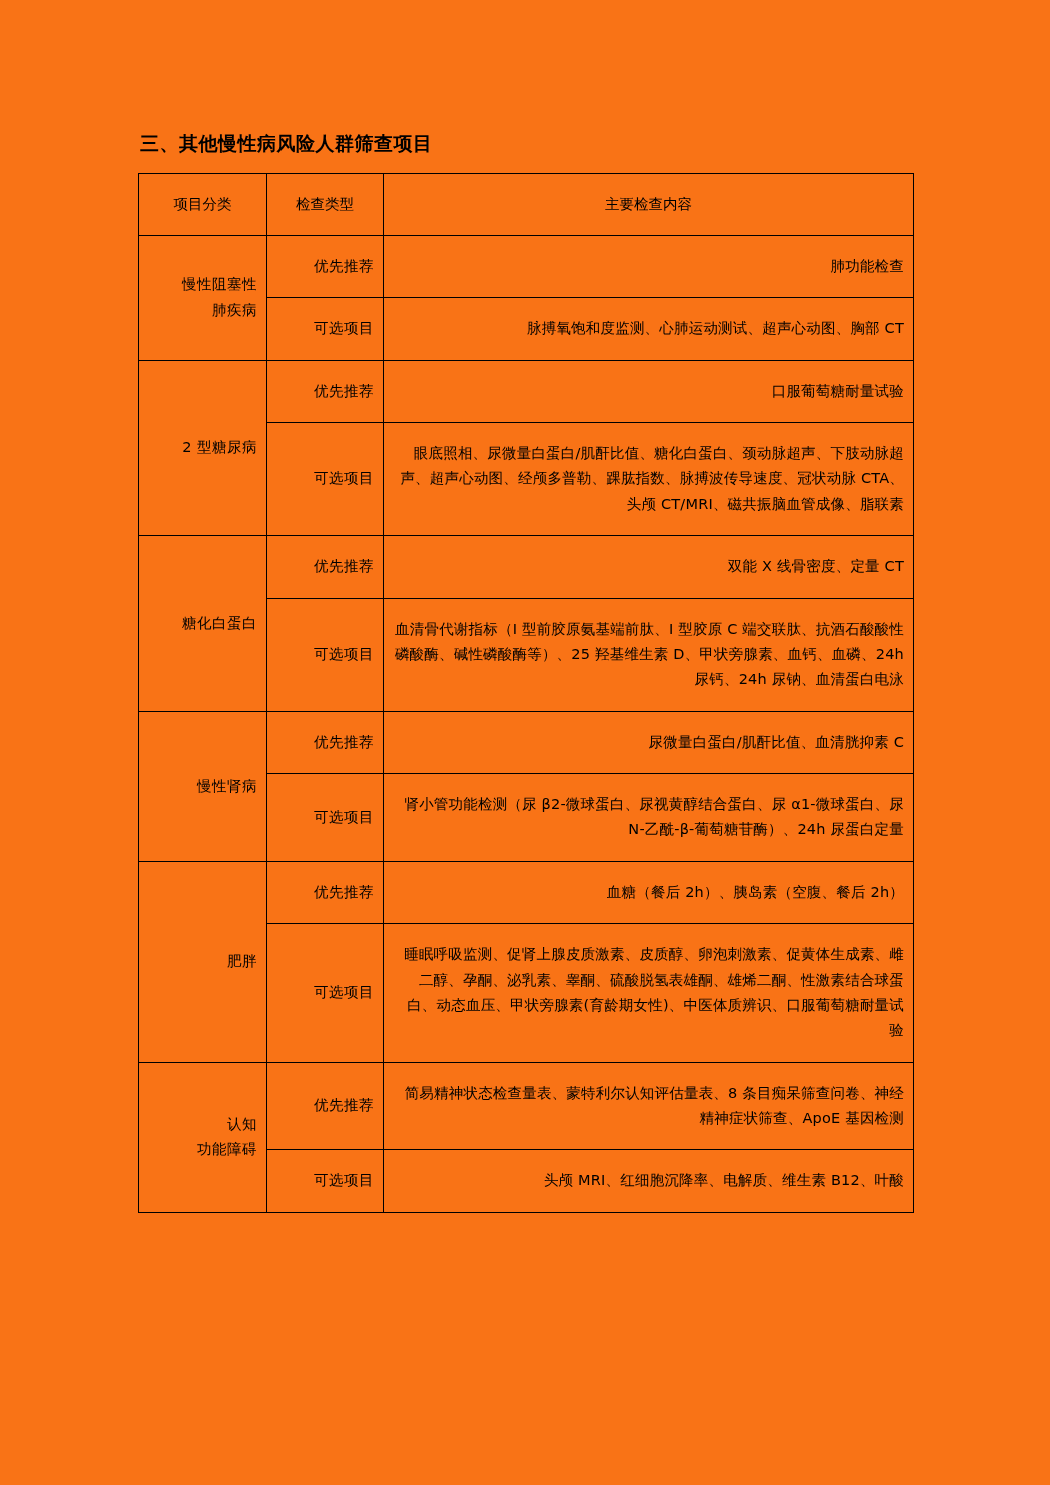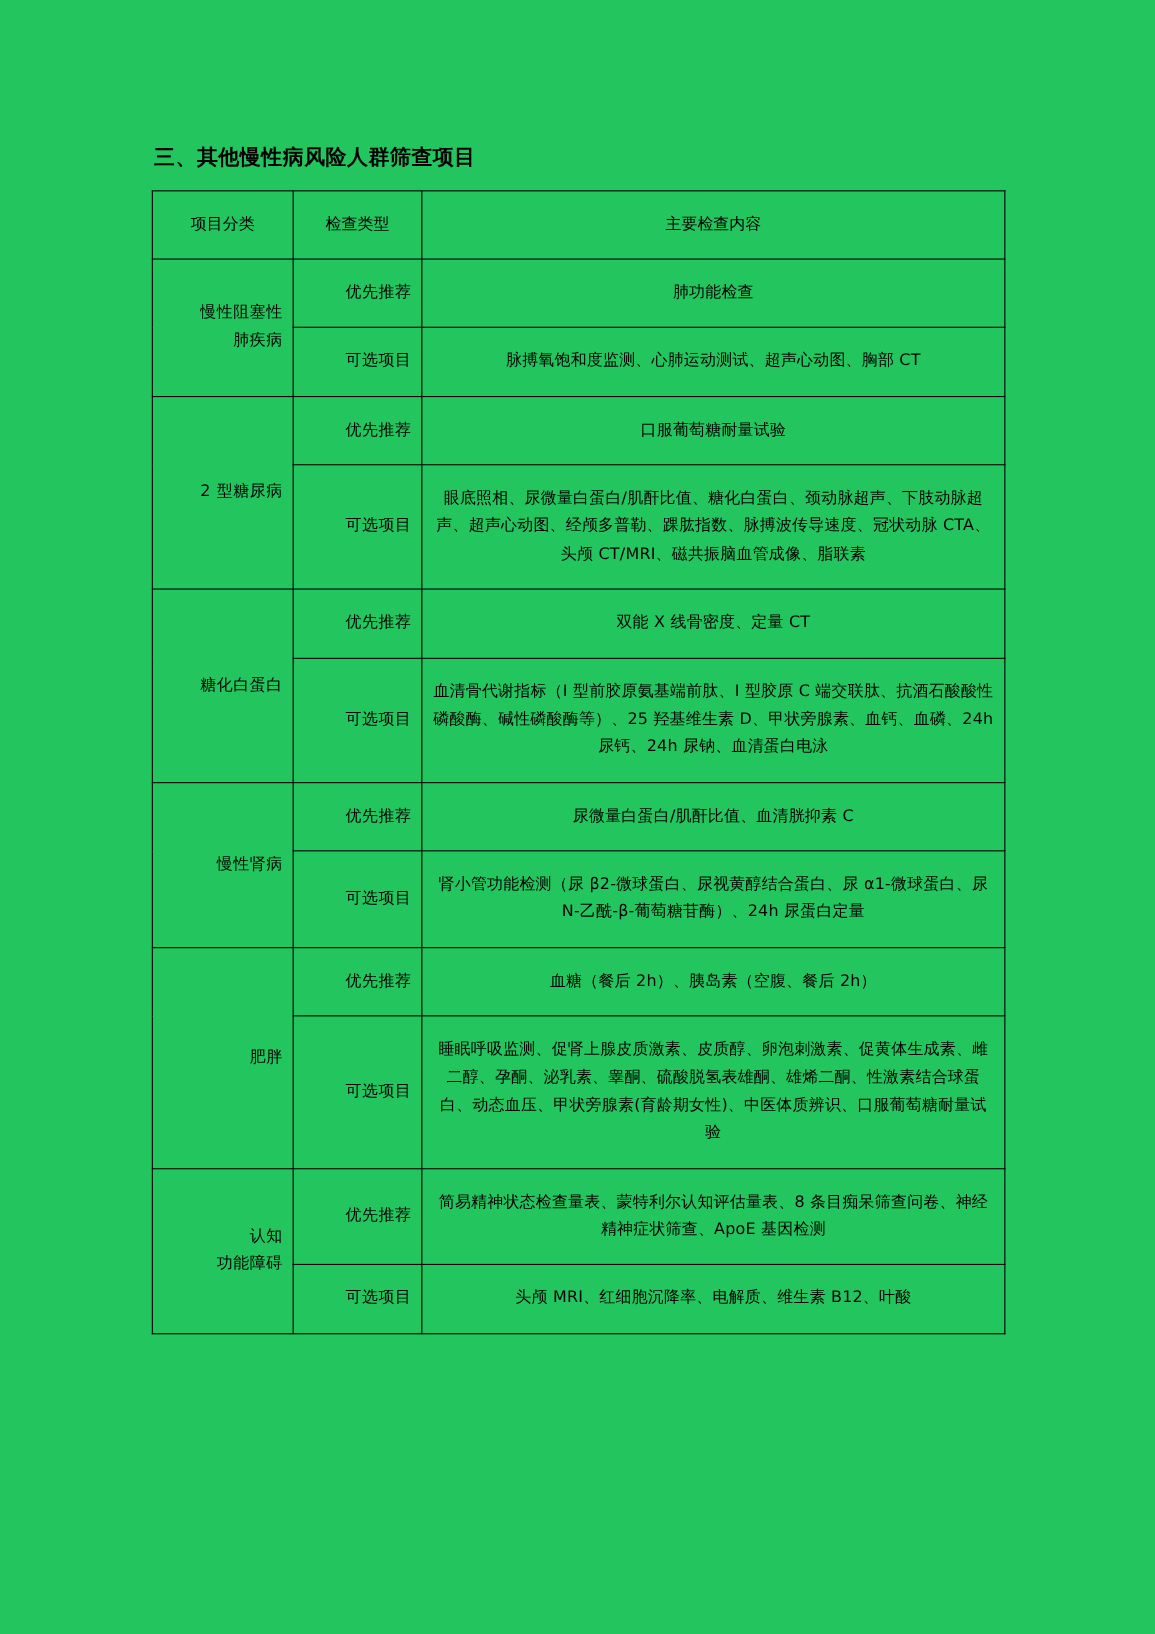--- a/index.html
+++ b/index.html
@@ -3,21 +3,21 @@
 <meta charset="utf-8">
 <style>
   html, body {
     margin: 0;
     padding: 0;
     background: #f0f0f0;
   }
   .page {
     width: 1050px;
     height: 1485px;
-    background: #22c55e;
+    background: #f97316;
     position: relative;
     margin: 0 auto;
     box-sizing: border-box;
     font-family: "DejaVu Sans", "Liberation Sans", sans-serif;
     color: #000;
   }
   .content {
     position: absolute;
     left: 138px;
     top: 130px;
@@ -58,21 +58,21 @@
     vertical-align: middle;
     letter-spacing: 0.5px;
   }
   .type {
     text-align: right;
     vertical-align: middle;
     letter-spacing: 0.5px;
     white-space: nowrap;
   }
   .content-cell {
-    text-align: center;
+    text-align: right;
     letter-spacing: 0.2px;
   }
 </style>
 </head>
 <body>
 
 <div class="page">
   <div class="content">
 
     <h1 class="doc-title">三、其他慢性病风险人群筛查项目</h1>

